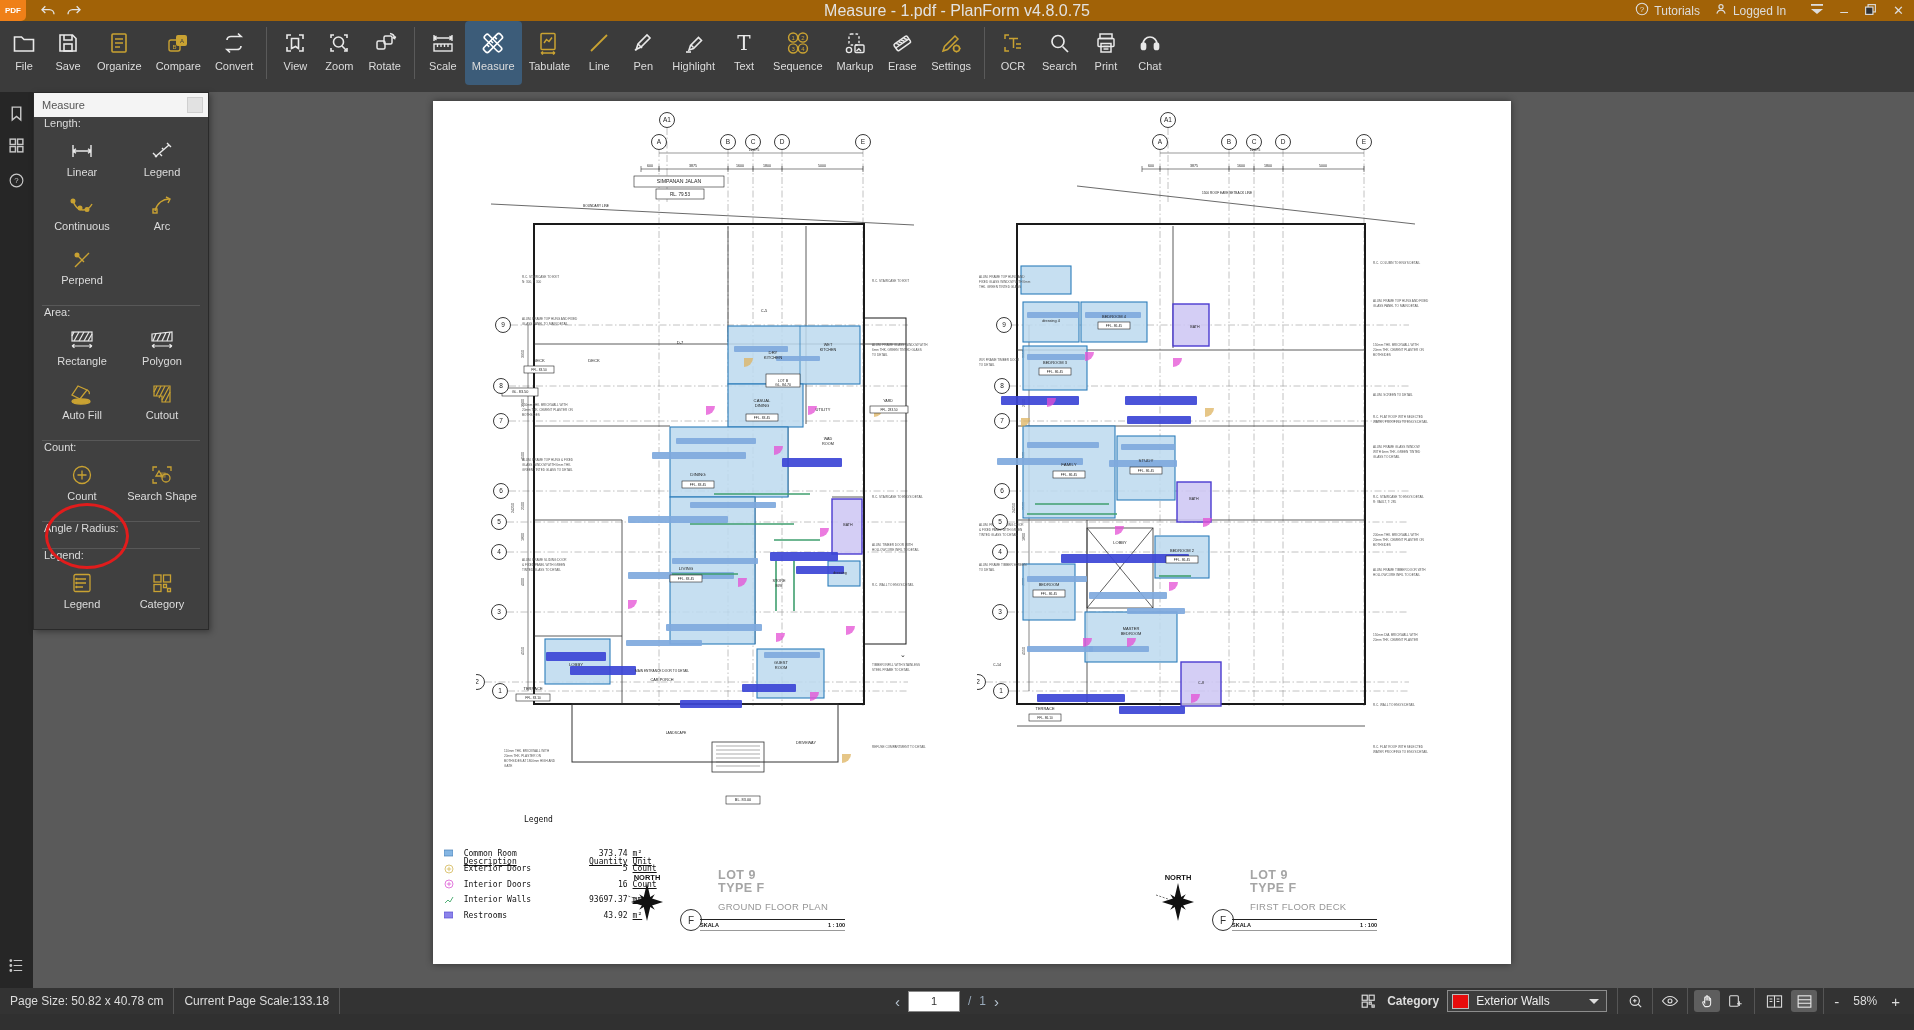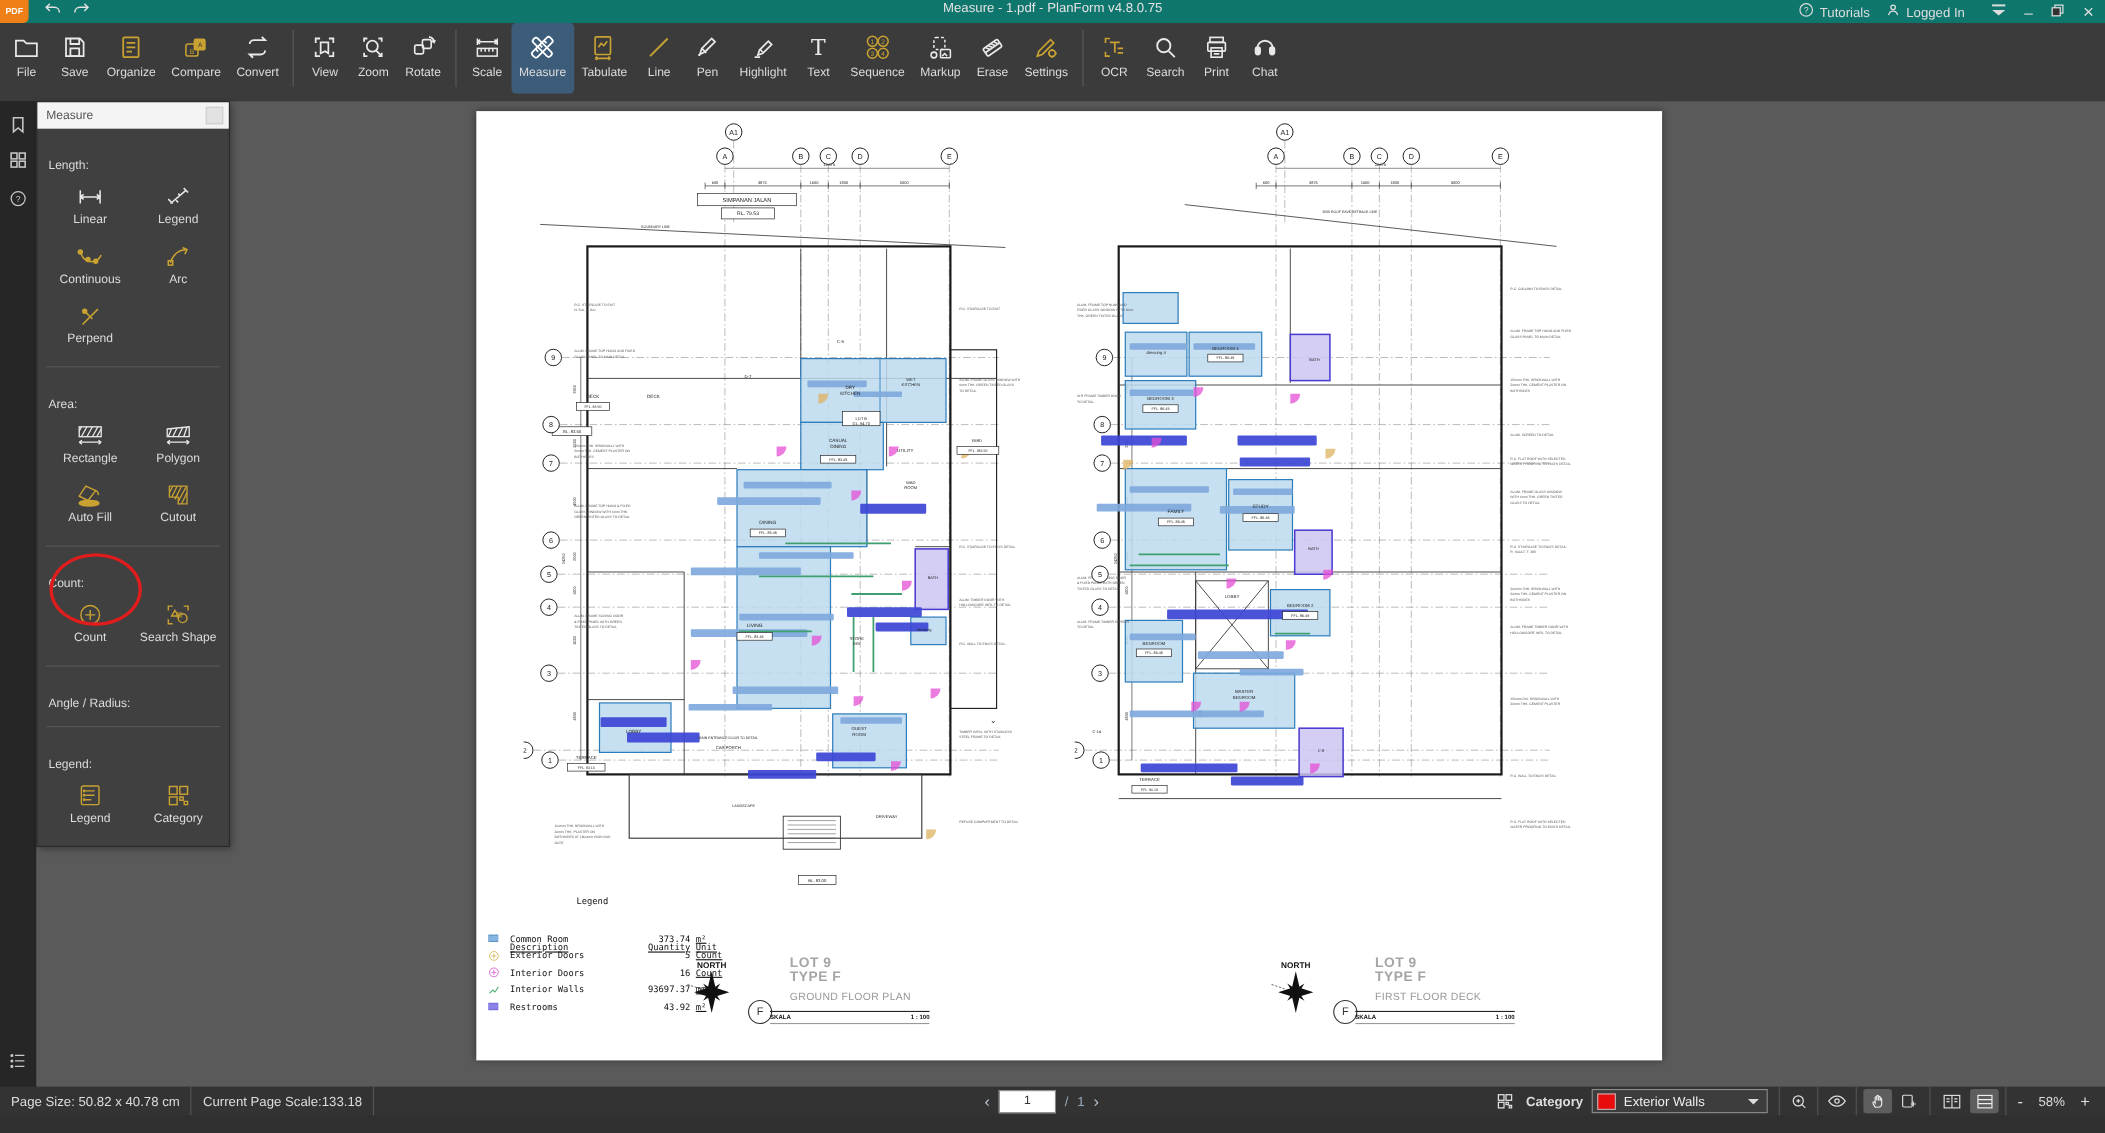--- a/index.html
+++ b/index.html
@@ -1,24 +1,24 @@
 <!DOCTYPE html>
 <html><head>
 <meta charset="utf-8">
 <style>
   html,body{margin:0;padding:0;background:#222;}
   .app{position:relative;width:1914px;height:1030px;overflow:hidden;background:#303030;
        font-family:"Liberation Sans",sans-serif;-webkit-font-smoothing:antialiased;}
   
-  .titlebar{height:21px;background:#0f766e;display:flex;color:#ddd;font-size:12px;position:relative;}
+  .titlebar{height:21px;background:#a16207;display:flex;align-items:center;color:#ddd;font-size:12px;position:relative;}
   .pdf-logo{width:26px;height:21px;background:#ef8018;color:#fff;font-size:8px;font-weight:bold;
             display:flex;align-items:center;justify-content:center;border-radius:0 0 5px 0;}
   .tb-hist{display:flex;gap:10px;margin-left:14px;color:#e3e3e3;}
   .tb-hist svg{display:block;}
-  .tb-title{position:absolute;left:0;right:0;text-align:center;color:#e2e2e2;font-size:12px;pointer-events:none;}
+  .tb-title{position:absolute;left:0;right:0;text-align:center;color:#e2e2e2;font-size:16px;pointer-events:none;}
   .tb-right{margin-left:auto;display:flex;align-items:center;gap:14px;padding-right:10px;color:#ddd;}
   .tb-item{display:flex;align-items:center;gap:5px;font-size:12px;}
   .winbtns{display:flex;align-items:center;gap:16px;margin-left:10px;color:#ddd;}
   
   .toolbar{height:71px;background:#3b3b3b;display:flex;align-items:flex-start;padding-left:2px;}
   .tool{min-width:44px;padding:7px 7px 0 7px;height:64px;display:flex;flex-direction:column;align-items:center;
         border-radius:4px;color:#e9e9e9;box-sizing:border-box;}
   .tool .ticon{height:30px;display:flex;align-items:center;justify-content:center;}
   .tool .tlabel{font-size:11px;color:#dcdcdc;margin-top:2px;white-space:nowrap;}
   .tool.gold{color:#c9a232;}
@@ -61,21 +61,21 @@
   
   .red-circle{position:absolute;left:45px;top:503px;width:78px;height:60px;border:3px solid #e11c1c;
               border-radius:50%;pointer-events:none;z-index:60;}
   
   .panel{position:absolute;left:33px;top:0;width:176px;background:#404040;border:1px solid #2a2a2a;
          box-shadow:2px 2px 6px rgba(0,0,0,.35);z-index:40;padding-bottom:10px;box-sizing:border-box;}
   .panel-header{height:24px;background:#f4f4f4;display:flex;align-items:center;}
   .panel-header input{flex:1;border:none;background:transparent;font-size:11px;color:#555;padding-left:8px;outline:none;
                       font-family:"Liberation Sans",sans-serif;}
   .panel-header .ph-btn{width:14px;height:14px;background:#e2e2e2;margin-right:5px;border:1px solid #cfcfcf;}
-  .sec-label{font-size:11px;color:#dcdcdc;margin:28px 0 0 10px;height:16px;}
+  .sec-label{font-size:11px;color:#dcdcdc;margin:0 0 0 10px;height:16px;}
   .pgrid{display:grid;grid-template-columns:80px 80px;margin-left:8px;}
   .pitem{height:54px;display:flex;flex-direction:column;align-items:center;justify-content:flex-start;padding-top:6px;box-sizing:border-box;}
   .pitem .picon{height:24px;display:flex;align-items:center;justify-content:center;}
   .pitem .plabel{font-size:11px;color:#dcdcdc;margin-top:3px;white-space:nowrap;}
   .pitem.white{color:#e9e9e9;}
   .pitem.gold{color:#c9a232;}
   .pdivider{height:1px;background:#585858;margin:10px 8px 0 8px;}
   
   .statusbar{height:26px;background:#333;display:flex;align-items:center;color:#ddd;font-size:12px;position:relative;}
   .sb-text{padding:0 10px;white-space:nowrap;}

